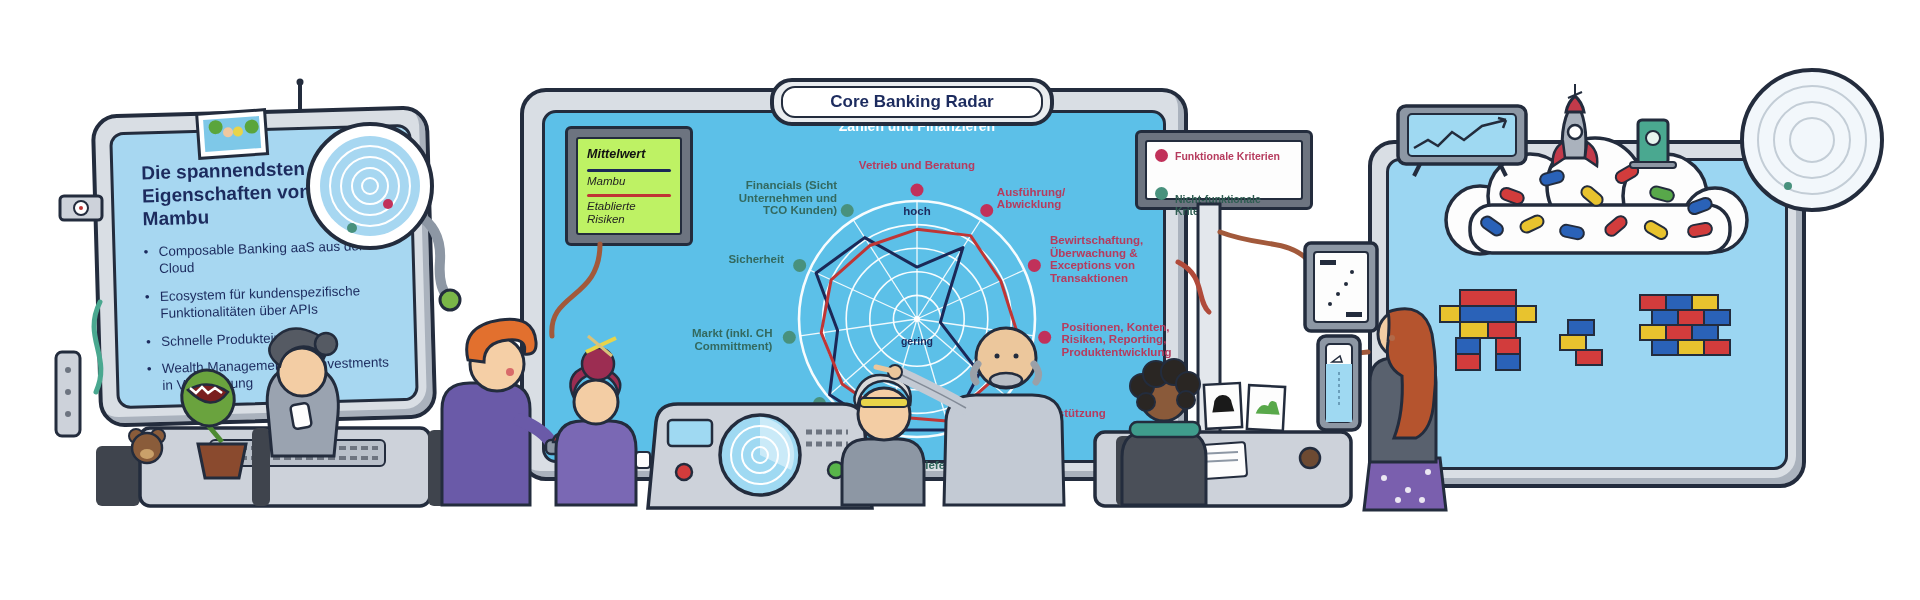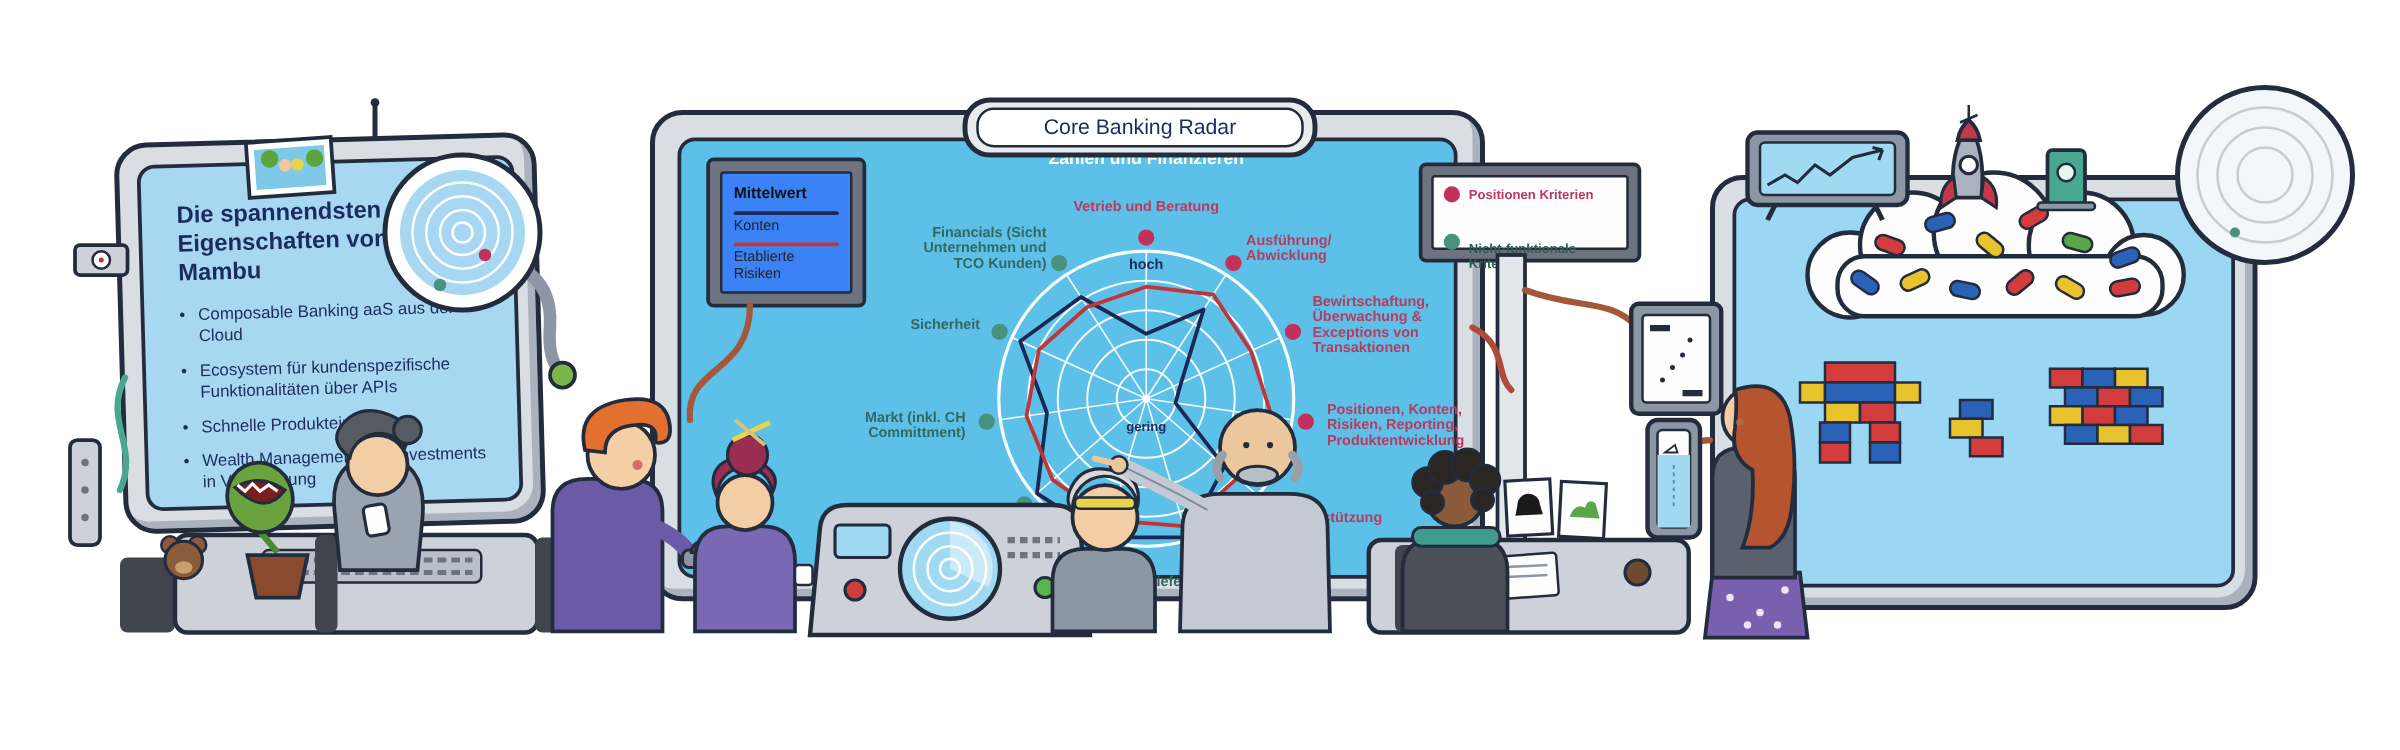--- a/index.html
+++ b/index.html
@@ -22,30 +22,30 @@
   #left-list li{position:relative;padding-left:15px;margin-bottom:11px;}
   #left-list li::before{content:"•";position:absolute;left:0;top:0;}
 
   
   #center-screen{left:520px;top:88px;width:660px;height:385px;}
   #center-panel{left:18px;top:18px;right:18px;bottom:14px;background:#5cc0e8;}
   #badge-outer{position:absolute;left:770px;top:78px;width:276px;height:40px;background:#e9ecef;
                border:4px solid #232c3d;border-radius:22px;z-index:40;}
   #badge-inner{position:absolute;left:7px;top:4px;right:7px;bottom:4px;background:#fff;
                border:2px solid #232c3d;border-radius:14px;display:flex;align-items:center;
-               justify-content:center;color:#1c2b5e;font-weight:normal;font-size:17px;}
+               justify-content:center;color:#1c2b5e;font-weight:bold;font-size:17px;}
   #chart-title{position:absolute;left:737px;top:118px;width:360px;text-align:center;color:#fff;
                font-weight:bold;font-size:14px;z-index:30;}
   #radar-svg{position:absolute;left:545px;top:110px;z-index:25;}
 
   
   #mittelwert-box{left:565px;top:126px;width:122px;height:114px;background:#6d7480;
                   border:3px solid #232c3d;border-radius:6px;z-index:35;position:absolute;}
-  #mittelwert-inner{position:absolute;left:8px;top:8px;right:8px;bottom:8px;background:#3b82f6;
-                    border:2px solid #232c3d;border-radius:3px;padding:8px 9px;box-sizing:border-box;}
+  #mittelwert-inner{position:absolute;left:8px;top:8px;right:8px;bottom:8px;background:#bef264;
+                    border:2px solid #232c3d;border-radius:3px;padding:8px 9px;box-sizing:border-box;font-style:italic;}
   #mittelwert-inner .mw-title{font-weight:bold;font-size:12.5px;color:#111;margin-bottom:8px;}
   .mw-line{height:3px;border-radius:2px;margin:6px 0 3px 0;}
   .mw-label{font-size:11.5px;color:#222;line-height:1.15;}
 
   
   #legend-sign{left:1135px;top:130px;width:172px;height:74px;background:#6d7480;
                border:3px solid #232c3d;border-radius:6px;z-index:35;position:absolute;}
   #legend-inner{position:absolute;left:7px;top:7px;right:7px;bottom:7px;background:#fdfdfd;
                 border:2px solid #232c3d;border-radius:3px;padding:7px 8px;box-sizing:border-box;}
   .lg-row{display:flex;align-items:center;margin-bottom:7px;}
@@ -170,31 +170,31 @@
       <circle cx="302.25733454822796" cy="100.47829426477763" r="6.5" fill="#48917d"></circle>
       <text x="292.14772228639396" y="79.35949127230991" text-anchor="end" fill="#33695f" font-size="11.5" font-weight="bold"><tspan x="292.14772228639396" dy="0">Financials (Sicht</tspan><tspan x="292.14772228639396" dy="12.5">Unternehmen und</tspan><tspan x="292.14772228639396" dy="12.5">TCO Kunden)</tspan></text>
       <text x="372" y="105" text-anchor="middle" fill="#1c2b5e" font-size="11.5" font-weight="bold">hoch</text>
       <text x="372" y="235" text-anchor="middle" fill="#1c2b5e" font-size="10.5" font-weight="bold">gering</text>
     </svg>
 
 <div id="mittelwert-box">
   <div id="mittelwert-inner">
     <div class="mw-title">Mittelwert</div>
     <div class="mw-line" style="background: rgb(27, 40, 87);"></div>
-    <div class="mw-label">Konten</div>
+    <div class="mw-label">Mambu</div>
     <div class="mw-line" style="background: rgb(192, 53, 53);"></div>
     <div class="mw-label">Etablierte Risiken</div>
   </div>
 </div>
 
 <div id="legend-sign">
   <div id="legend-inner">
     <div class="lg-row">
       <span class="lg-dot" style="background: rgb(193, 49, 90);"></span>
-      <span class="lg-label">Positionen Kriterien</span>
+      <span class="lg-label">Funktionale Kriterien</span>
     </div>
     <div class="lg-row">
       <span class="lg-dot" style="background: rgb(72, 145, 125);"></span>
       <span class="lg-label">Nicht-funktionale Kriterien</span>
     </div>
   </div>
 </div>
 
 <div id="right-screen" class="bezel">
   <div id="right-panel" class="panel"></div>

